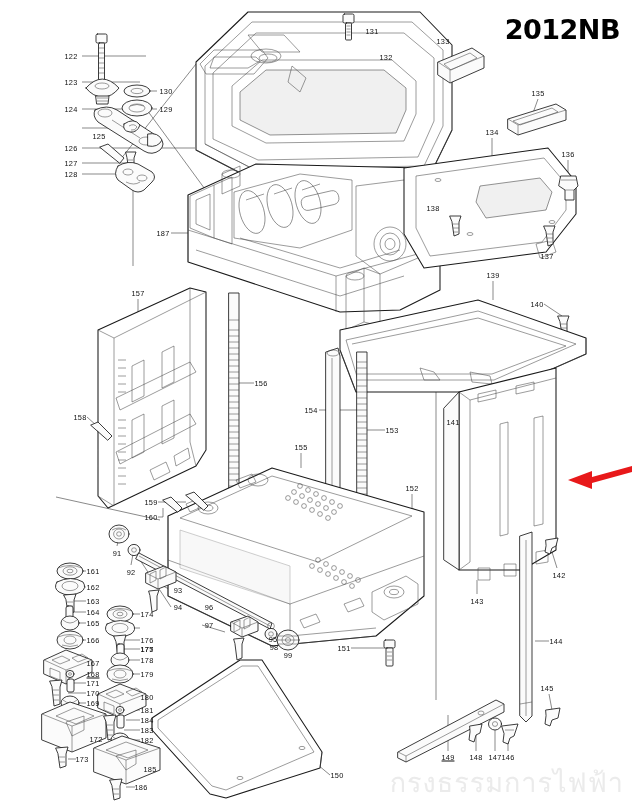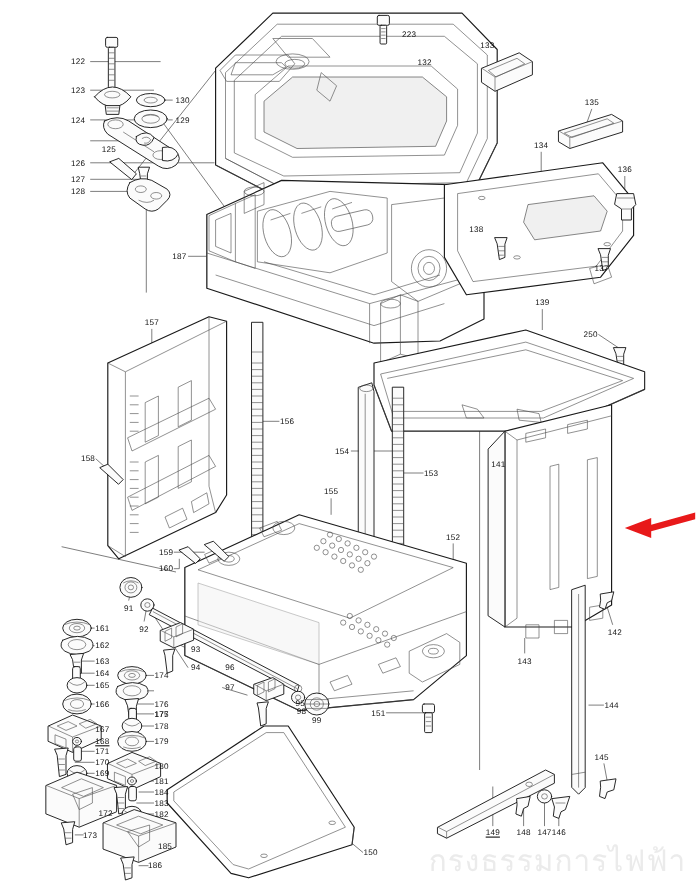--- a/index.html
+++ b/index.html
@@ -682,43 +682,44 @@
       <path class="out2" d="M110 780 L122 779 L120 786 L120 798 L114 800 L112 786 Z"></path>
       <path class="thin" d="M113 789 h6 M113 794 h6"></path>
     </g>
 
     <g>
       <path class="arrow" d="M632 466 L592 477 L592 471 L568 480 L592 489 L592 483 L632 472 Z"></path>
     </g>
 
   </svg>
 
+  <div class="model-title">2012NB</div>
 
   <div class="watermark">กรงธรรมการไฟฟ้า</div>
 
   <div id="callout-layer">
       <div class="callout" style="left: 71px; top: 56px;">122</div>
       <div class="callout" style="left: 71px; top: 82px;">123</div>
       <div class="callout" style="left: 71px; top: 109px;">124</div>
       <div class="callout" style="left: 71px; top: 136px; margin-left: 28px;">125</div>
       <div class="callout" style="left: 71px; top: 148px;">126</div>
       <div class="callout" style="left: 71px; top: 163px;">127</div>
       <div class="callout" style="left: 71px; top: 174px;">128</div>
       <div class="callout" style="left: 166px; top: 109px;">129</div>
       <div class="callout" style="left: 166px; top: 91px;">130</div>
-      <div class="callout" style="left: 372px; top: 31px;">223</div>
+      <div class="callout" style="left: 372px; top: 31px;">131</div>
       <div class="callout" style="left: 386px; top: 57px;">132</div>
       <div class="callout" style="left: 443px; top: 41px;">133</div>
       <div class="callout" style="left: 492px; top: 132px;">134</div>
       <div class="callout" style="left: 538px; top: 93px;">135</div>
       <div class="callout" style="left: 568px; top: 154px;">136</div>
-      <div class="callout" style="left: 547px; top: 244px; text-align: right;">137</div>
+      <div class="callout" style="left: 547px; top: 256px; text-align: right;">137</div>
       <div class="callout" style="left: 433px; top: 208px;">138</div>
       <div class="callout" style="left: 493px; top: 275px;">139</div>
-      <div class="callout" style="left: 537px; top: 304px;">250</div>
+      <div class="callout" style="left: 537px; top: 304px;">140</div>
       <div class="callout" style="left: 453px; top: 422px;">141</div>
       <div class="callout" style="left: 559px; top: 575px;">142</div>
       <div class="callout" style="left: 477px; top: 601px;">143</div>
       <div class="callout" style="left: 556px; top: 641px;">144</div>
       <div class="callout" style="left: 547px; top: 688px;">145</div>
       <div class="callout" style="left: 508px; top: 757px;">146</div>
       <div class="callout" style="left: 495px; top: 757px;">147</div>
       <div class="callout" style="left: 476px; top: 757px;">148</div>
       <div class="callout" style="left: 448px; top: 757px; text-decoration: underline;">149</div>
       <div class="callout" style="left: 337px; top: 775px;">150</div>

